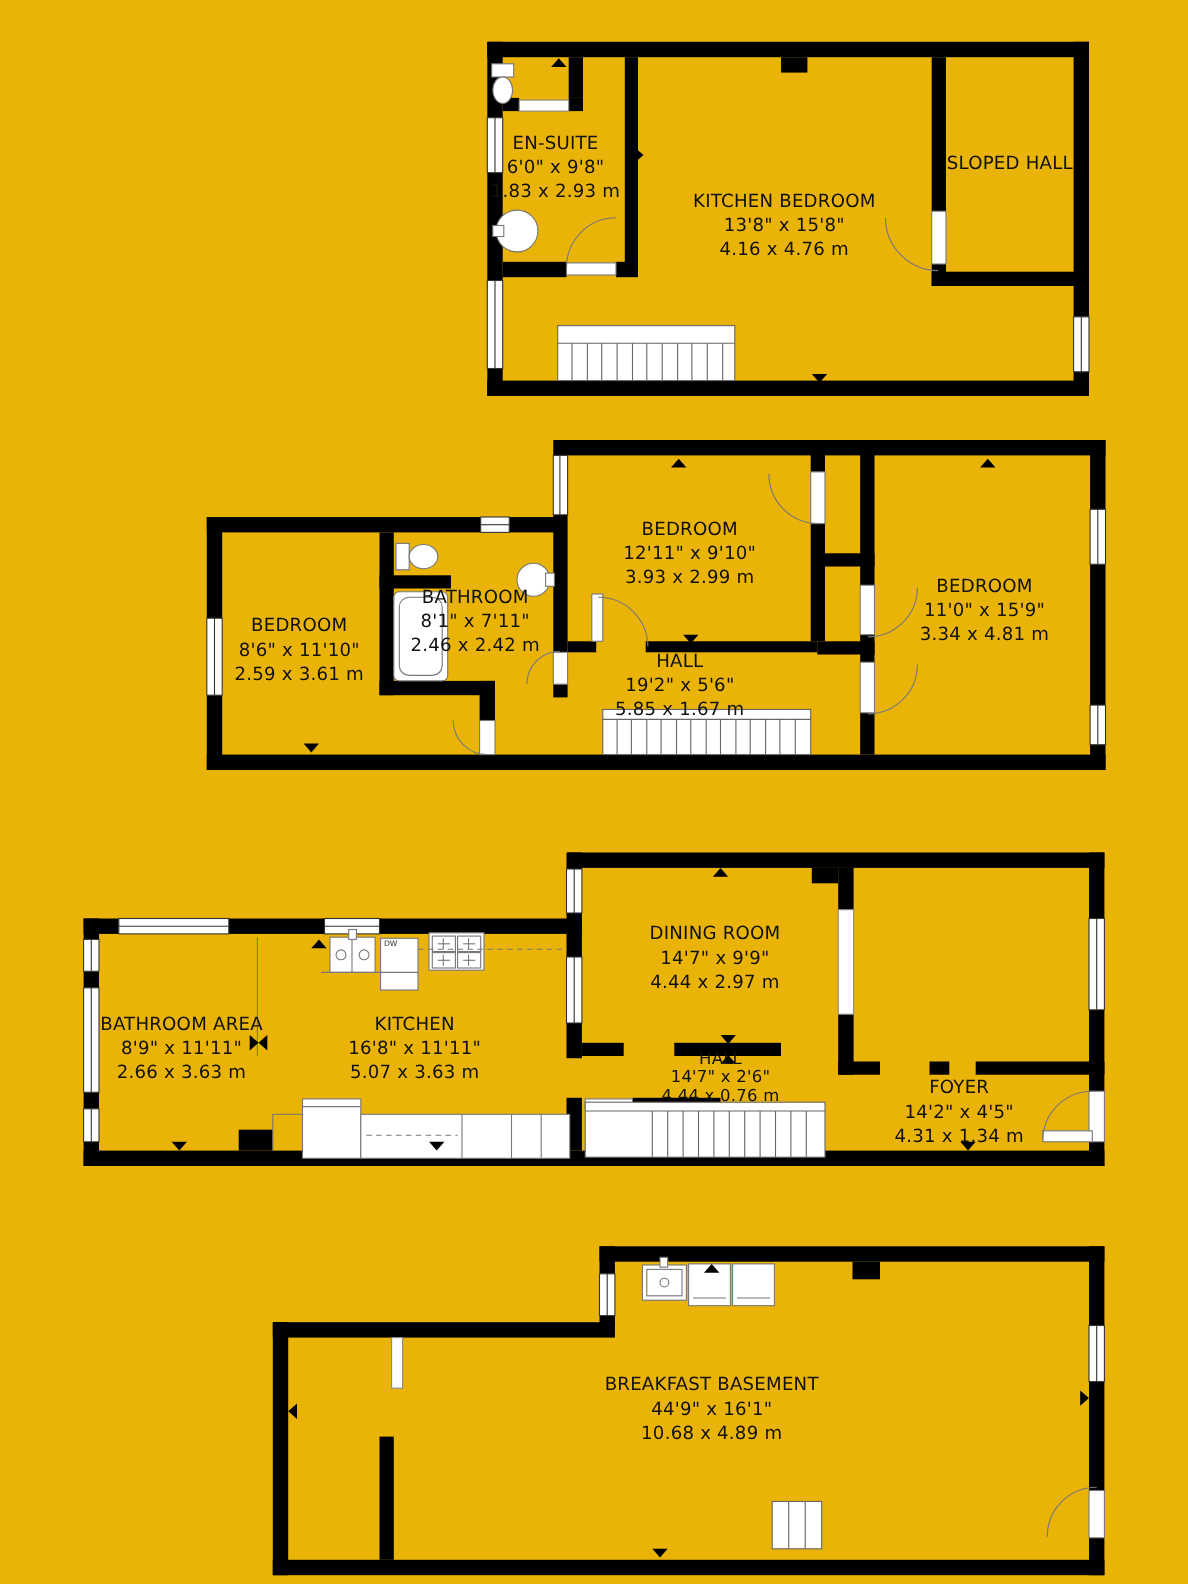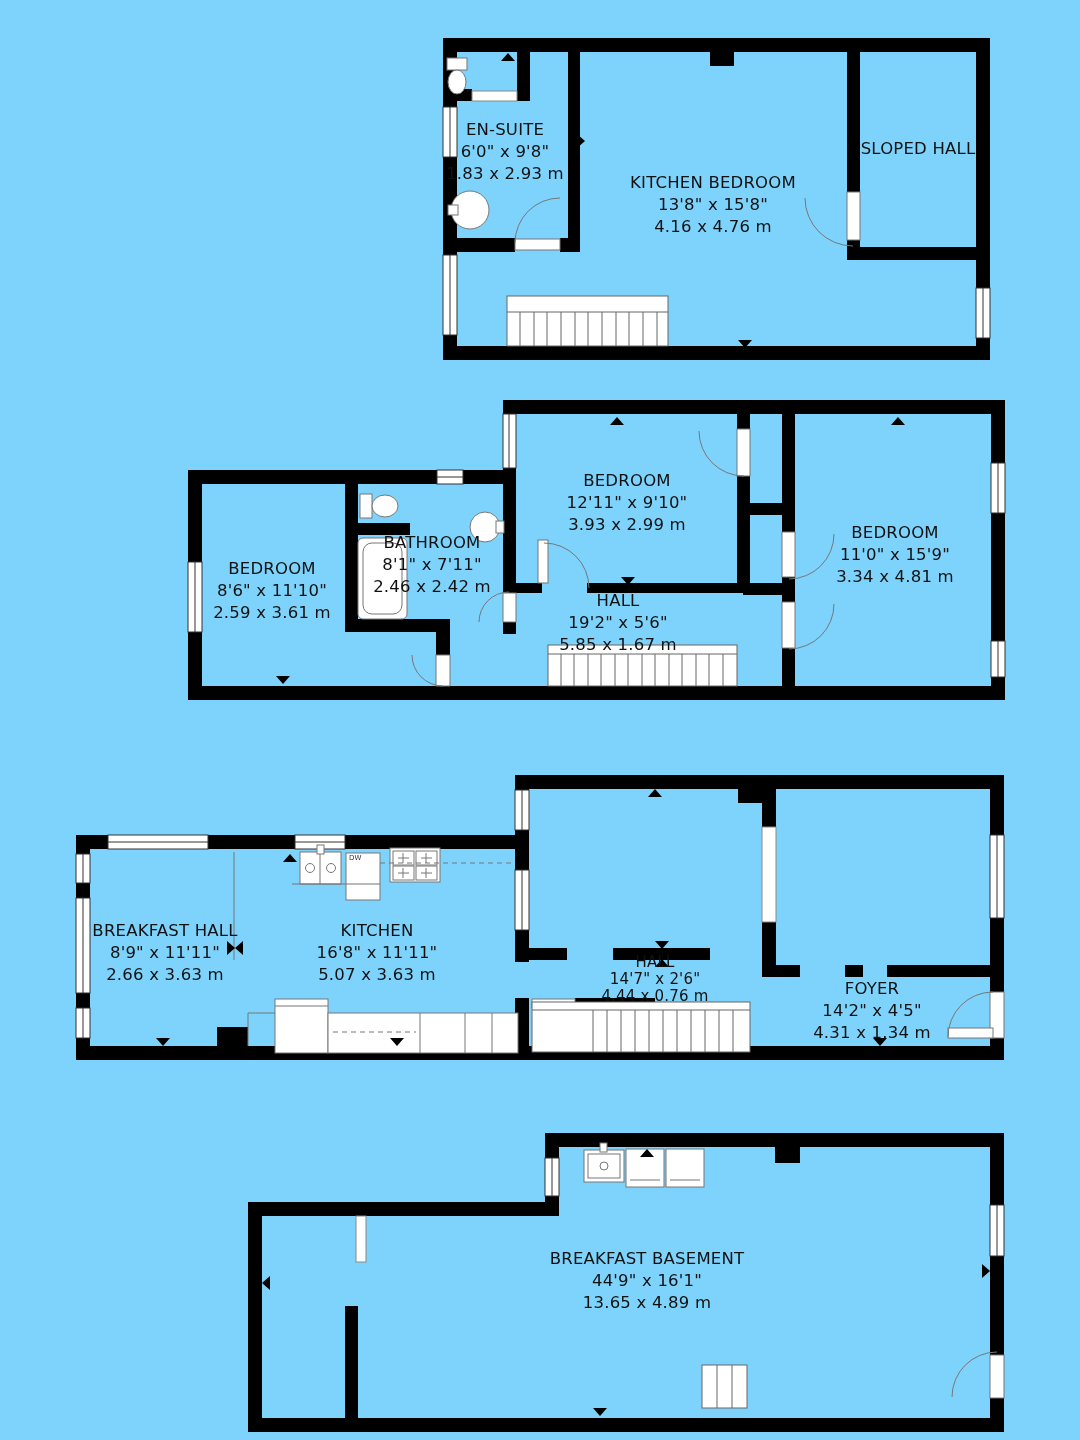--- a/index.html
+++ b/index.html
@@ -1,16 +1,16 @@
 <!DOCTYPE html>
 <html><head>
 <meta charset="utf-8">
 <style>
   html,body{margin:0;padding:0;background:#ffffff;}
-  #page{position:relative;width:1080px;height:1440px;background:#7dd3fc;overflow:hidden;
+  #page{position:relative;width:1080px;height:1440px;background:#eab308;overflow:hidden;
         font-family:"DejaVu Sans","Liberation Sans",sans-serif;}
   #plan-svg{position:absolute;left:0;top:0;}
   .room-label{position:absolute;transform:translateX(-50%);text-align:center;
               font-size:16.5px;line-height:22px;color:#111;white-space:nowrap;letter-spacing:0.2px;}
   .room-label.small{font-size:15px;line-height:17px;}
   .tiny-label{position:absolute;font-size:7px;color:#333;letter-spacing:0;}
 </style>
 </head>
 <body>
 
@@ -363,40 +363,45 @@
     <div>11'0" x 15'9"</div>
     <div>3.34 x 4.81 m</div>
   </div>
   <div class="room-label" style="left:618px;top:590px">
     <div>HALL</div>
     <div>19'2" x 5'6"</div>
     <div>5.85 x 1.67 m</div>
   </div>
 
   <div class="room-label" style="left:165px;top:920px">
-    <div>BREAKFAST HALL</div>
+    <div>BATHROOM AREA</div>
     <div>8'9" x 11'11"</div>
     <div>2.66 x 3.63 m</div>
   </div>
   <div class="room-label" style="left:377px;top:920px">
     <div>KITCHEN</div>
     <div>16'8" x 11'11"</div>
     <div>5.07 x 3.63 m</div>
   </div>
+  <div class="room-label" style="left:650px;top:838px">
+    <div>DINING ROOM</div>
+    <div>14'7" x 9'9"</div>
+    <div>4.44 x 2.97 m</div>
+  </div>
   <div class="room-label small" style="left:655px;top:954px">
     <div>HALL</div>
     <div>14'7" x 2'6"</div>
     <div>4.44 x 0.76 m</div>
   </div>
   <div class="room-label" style="left:872px;top:978px">
     <div>FOYER</div>
     <div>14'2" x 4'5"</div>
     <div>4.31 x 1.34 m</div>
   </div>
 
   <div class="room-label" style="left:647px;top:1248px">
     <div>BREAKFAST BASEMENT</div>
     <div>44'9" x 16'1"</div>
-    <div>13.65 x 4.89 m</div>
+    <div>10.68 x 4.89 m</div>
   </div>
 
   <div class="tiny-label" style="left:349px;top:854px">DW</div>
 </div>
 
 </body></html>

